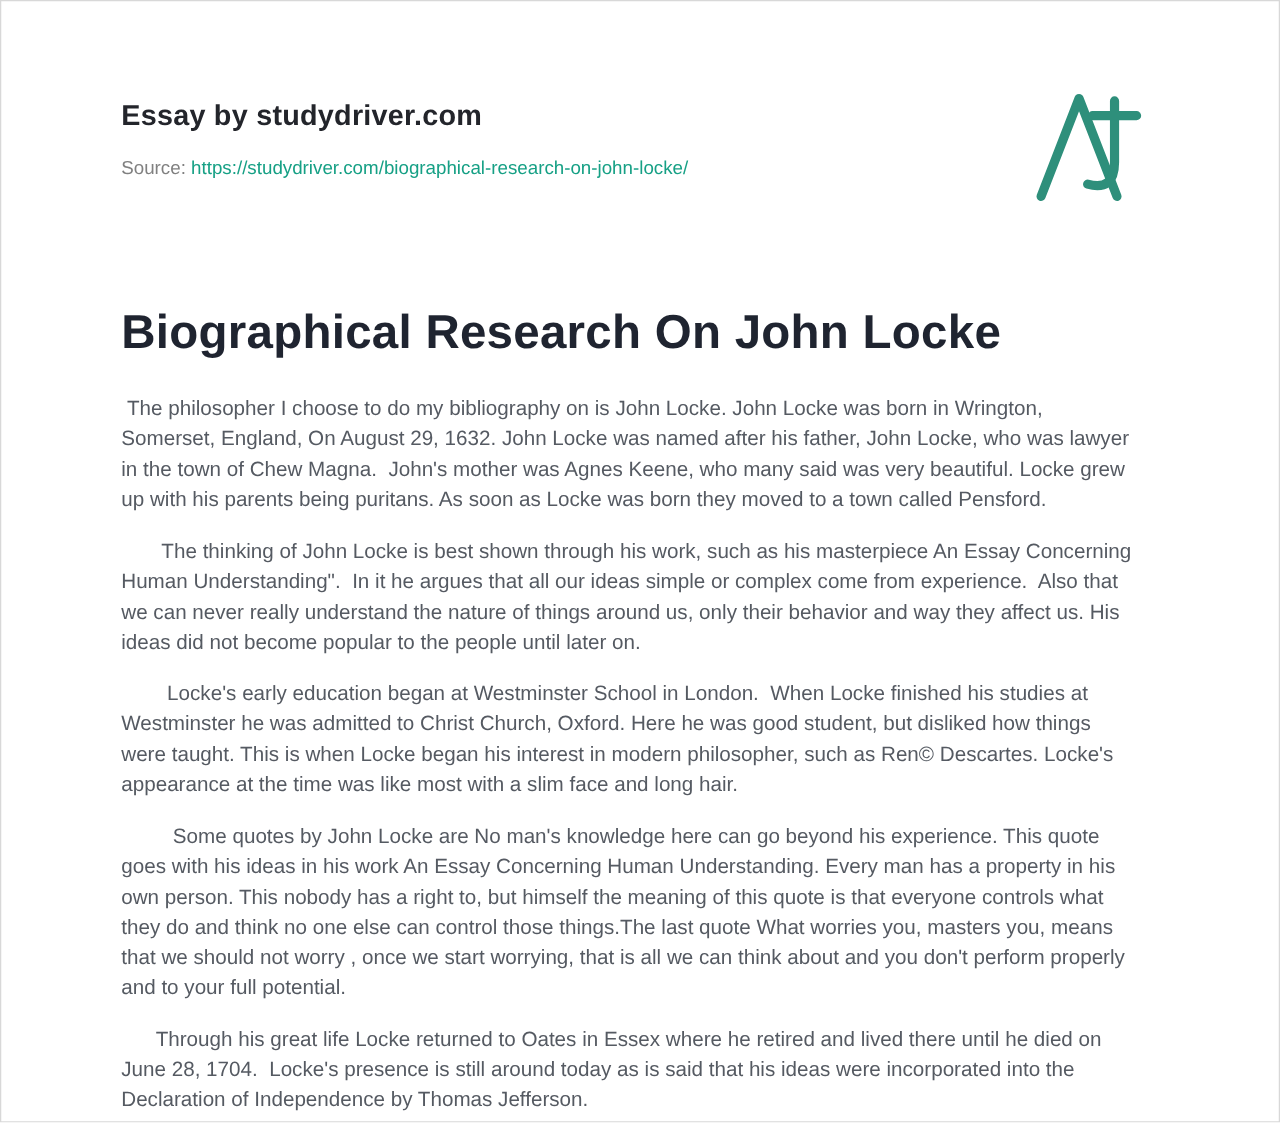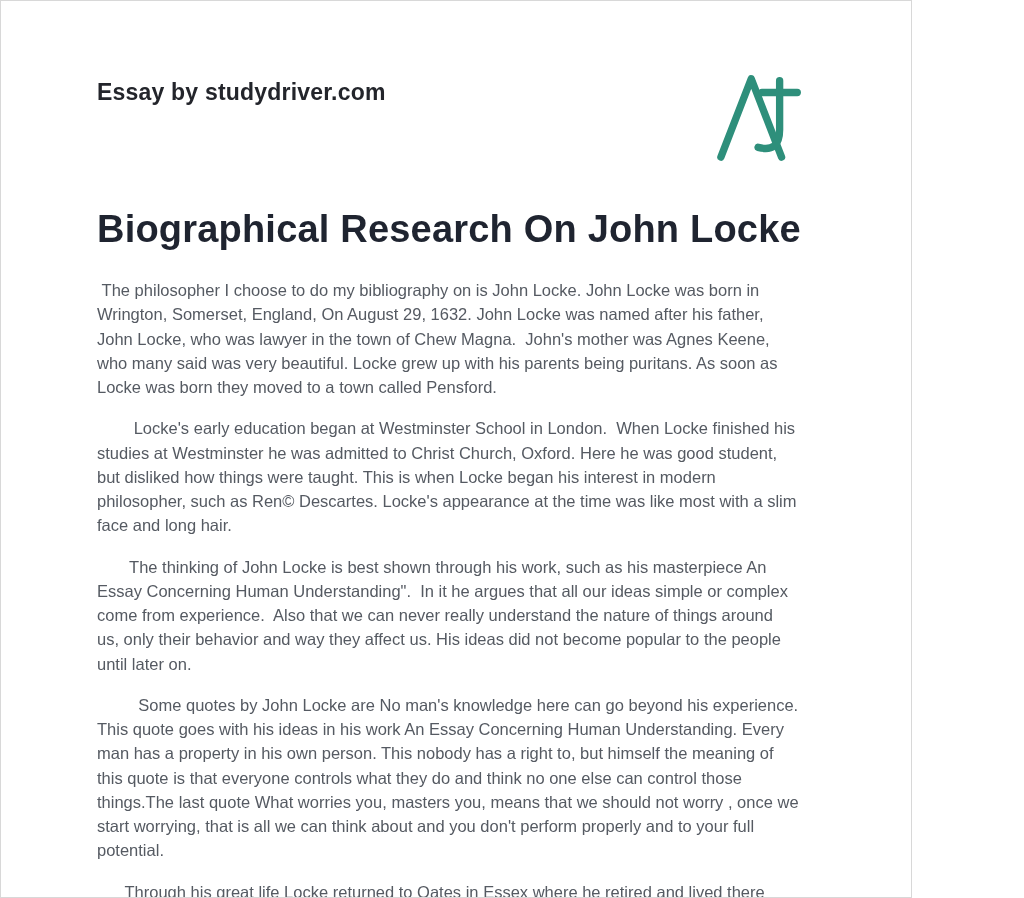--- a/index.html
+++ b/index.html
@@ -11,21 +11,21 @@
     --page-border: #d8d8d8;
   }
   * { margin: 0; padding: 0; box-sizing: border-box; }
   html, body { background: #fff; }
   body {
     font-family: "Liberation Sans", "DejaVu Sans", sans-serif;
     width: 1024px;
   }
   .page {
     position: relative;
-    width: 912px;
+    width: 1024px;
     height: 898px;
     background: #ffffff;
     border: 1px solid var(--page-border);
     overflow: hidden;
     padding: 70px 96px 0 96px;
   }
   .site-header-title {
     font-size: 23px;
     font-weight: 700;
     color: #23252b;
@@ -73,24 +73,28 @@
       <g fill="none" stroke="currentColor" stroke-width="7.5" stroke-linecap="round" stroke-linejoin="round">
         <path d="M8 90 L39 10 L70 90"></path>
         <path d="M68 12 L68 62 Q68 86 46 80"></path>
         <path d="M50 24 L86 24"></path>
       </g>
     </svg>
   </div>
 
   <h1 class="site-header-title">Essay by studydriver.com</h1>
 
+  <div class="source-line">
+    <span>Source:</span>
+    <a href="#">https://studydriver.com/biographical-research-on-john-locke/</a>
+  </div>
 
   <h2 class="article-title">Biographical Research On John Locke</h2>
 
   <div class="article-body">
     <p> The philosopher I choose to do my bibliography on is John Locke. John Locke was born in Wrington, Somerset, England, On August 29, 1632. John Locke was named after his father, John Locke, who was lawyer in the town of Chew Magna.  John's mother was Agnes Keene, who many said was very beautiful. Locke grew up with his parents being puritans. As soon as Locke was born they moved to a town called Pensford.</p>
+    <p>       The thinking of John Locke is best shown through his work, such as his masterpiece An Essay Concerning Human Understanding".  In it he argues that all our ideas simple or complex come from experience.  Also that we can never really understand the nature of things around us, only their behavior and way they affect us. His ideas did not become popular to the people until later on.</p>
     <p>        Locke's early education began at Westminster School in London.  When Locke finished his studies at Westminster he was admitted to Christ Church, Oxford. Here he was good student, but disliked how things were taught. This is when Locke began his interest in modern philosopher, such as Ren© Descartes. Locke's appearance at the time was like most with a slim face and long hair.</p>
-    <p>       The thinking of John Locke is best shown through his work, such as his masterpiece An Essay Concerning Human Understanding".  In it he argues that all our ideas simple or complex come from experience.  Also that we can never really understand the nature of things around us, only their behavior and way they affect us. His ideas did not become popular to the people until later on.</p>
     <p>         Some quotes by John Locke are No man's knowledge here can go beyond his experience. This quote goes with his ideas in his work An Essay Concerning Human Understanding. Every man has a property in his own person. This nobody has a right to, but himself the meaning of this quote is that everyone controls what they do and think no one else can control those things.The last quote What worries you, masters you, means that we should not worry , once we start worrying, that is all we can think about and you don't perform properly and to your full potential.</p>
     <p>      Through his great life Locke returned to Oates in Essex where he retired and lived there until he died on June 28, 1704.  Locke's presence is still around today as is said that his ideas were incorporated into the Declaration of Independence by Thomas Jefferson.</p>
   </div>
 
 </div>
 
 </body></html>

